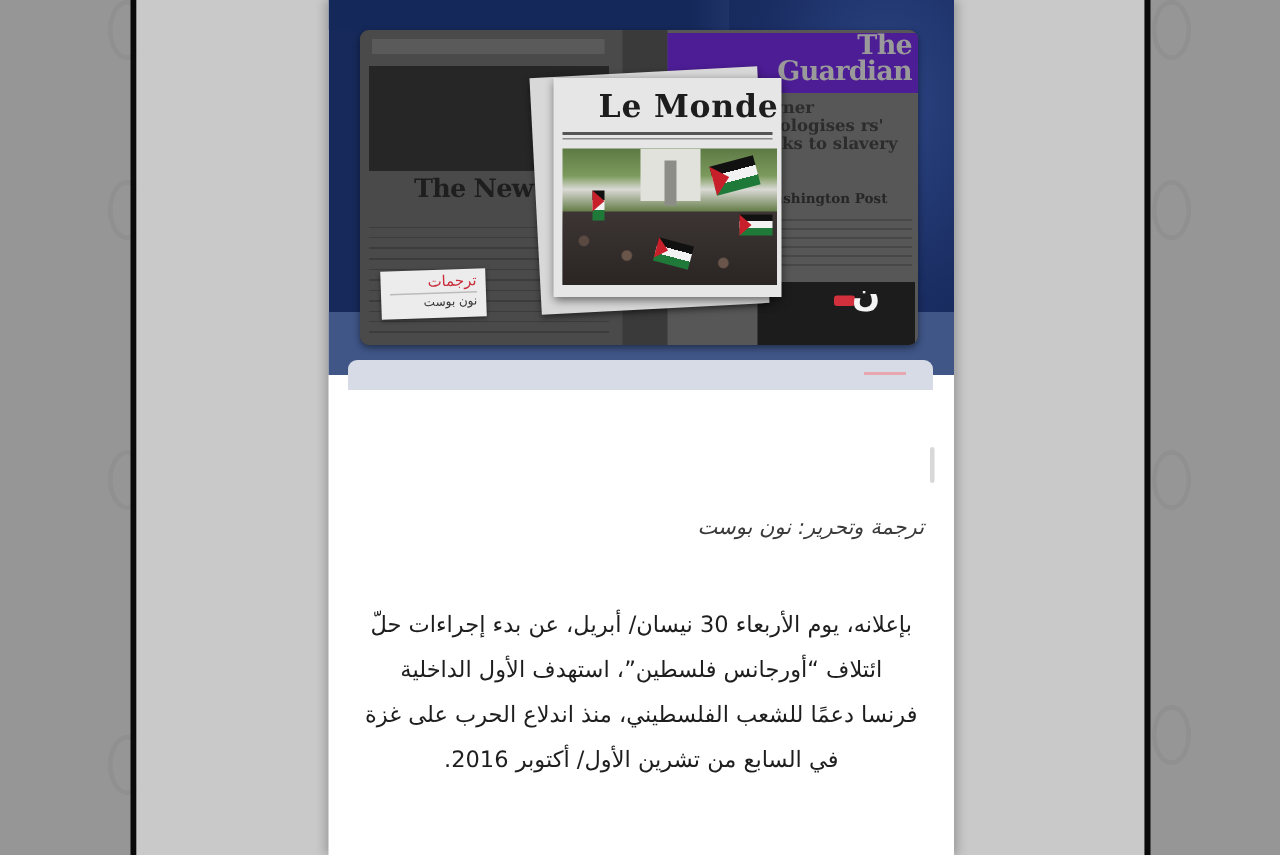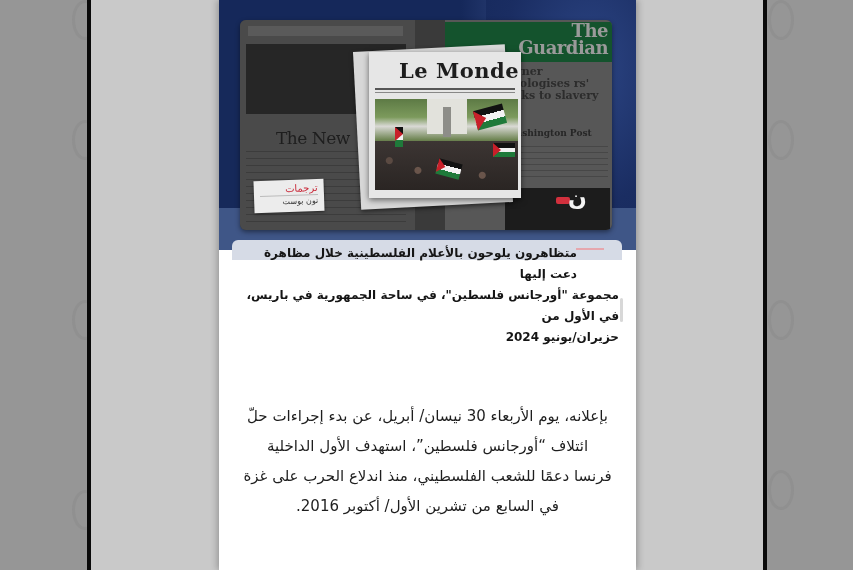--- a/index.html
+++ b/index.html
@@ -21,27 +21,27 @@
     background: linear-gradient(90deg, #15285a 0%, #15285a 58%, #2a3f76 70%, #1b2f66 100%); }
   .hero-right-deco { position: absolute; right: 0; top: 0; width: 150px; height: 230px;
     background: radial-gradient(ellipse at 70% 30%, #2c4584 0%, #1a2d62 60%, #15285a 100%); }
   .hero-bottom-band { position: absolute; left: 0; top: 208px; width: 417px; height: 42px; background: #3f5687; }
 
   .collage { position: absolute; left: 21px; top: 20px; width: 372px; height: 210px; background: #3a3a3a;
     border-radius: 6px; overflow: hidden; box-shadow: 0 2px 5px rgba(0,0,0,.45); }
   .paper-left { position: absolute; left: 0; top: 0; width: 175px; height: 210px; background: #4a4a4a; }
   .paper-left-header { position: absolute; left: 8px; top: 6px; width: 155px; height: 10px; background: #5a5a5a; }
   .paper-left-photo { position: absolute; left: 6px; top: 24px; width: 160px; height: 70px; background: #262626; }
-  .nyt-title { position: absolute; left: 36px; top: 108px; font-family: "DejaVu Serif", serif; font-size: 17px;
-    color: #1e1e1e; font-weight: normal; letter-spacing: -0.5px; }
+  .nyt-title { position: absolute; left: 36px; top: 96px; font-family: "DejaVu Serif", serif; font-size: 17px;
+    color: #1e1e1e; font-weight: bold; letter-spacing: -0.5px; }
   .paper-left-lines { position: absolute; left: 6px; top: 128px; width: 160px; height: 80px;
     background: repeating-linear-gradient(0deg, #4a4a4a 0 6px, #3c3c3c 6px 7px); }
 
   .paper-right { position: absolute; left: 205px; top: 0; width: 167px; height: 210px; background: #575757; }
-  .guardian-block { position: absolute; left: 0; top: 2px; width: 167px; height: 40px; background: #14532d; }
+  .guardian-block { position: absolute; left: 0; top: 2px; width: 167px; height: 40px; background: #4c1d95; }
   .guardian-title { position: absolute; right: 4px; top: 0; font-family: "DejaVu Serif", serif; font-size: 18px;
     font-weight: bold; color: #9a9a9a; line-height: 17px; text-align: right; letter-spacing: -0.5px; }
   .guardian-headline { position: absolute; left: 60px; top: 46px; width: 105px; font-family: "DejaVu Serif", serif;
     font-size: 11px; font-weight: bold; color: #2c2c2c; line-height: 12px; }
   .wapo-title { position: absolute; left: 62px; top: 108px; font-family: "DejaVu Serif", serif; font-size: 9px;
     font-weight: bold; color: #262626; }
   .paper-right-lines { position: absolute; left: 58px; top: 122px; width: 105px; height: 40px;
     background: repeating-linear-gradient(0deg, #575757 0 5px, #474747 5px 6px); }
   .paper-right-photo { position: absolute; left: 60px; top: 168px; width: 105px; height: 42px; background: #1c1c1c; }
 
@@ -169,28 +169,24 @@
         <div class="noon-badge"></div>
         <div class="noon-glyph">ن</div>
       </div>
     </div>
   </div>
 
   <div class="caption-tab">
     <div class="caption-red"></div>
   </div>
 
-  <div class="caption">
-    <div class="caption-line1">متظاهرون يلوحون بالأعلام الفلسطينية خلال مظاهرة دعت إليها</div>
-    <div>مجموعة "أورجانس فلسطين"، في ساحة الجمهورية في باريس، في الأول من</div>
-    <div>حزيران/يونيو 2024</div>
-  </div>
 
   <div class="scroll-indicator"></div>
 
+  <div class="credit">ترجمة وتحرير: نون بوست</div>
 
   <div class="body-text">
     <div>بإعلانه، يوم الأربعاء 30 نيسان/ أبريل، عن بدء إجراءات حلّ</div>
     <div>ائتلاف “أورجانس فلسطين”، استهدف الأول الداخلية</div>
     <div>فرنسا دعمًا للشعب الفلسطيني، منذ اندلاع الحرب على غزة</div>
     <div>في السابع من تشرين الأول/ أكتوبر 2016.</div>
   </div>
 </div>
 
 </body></html>

